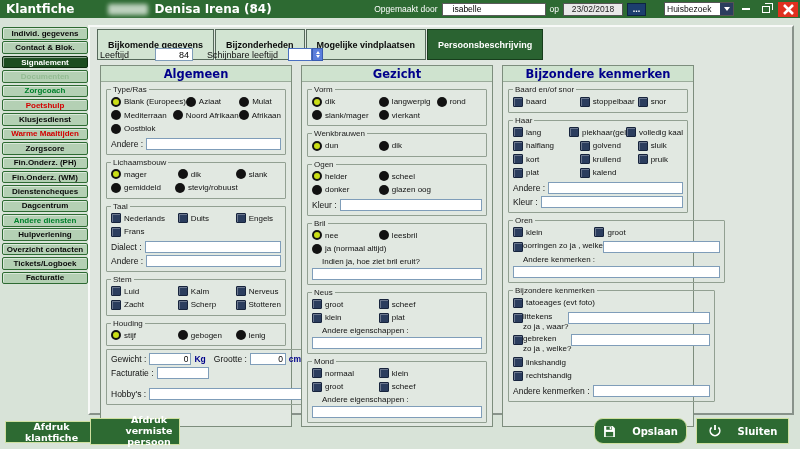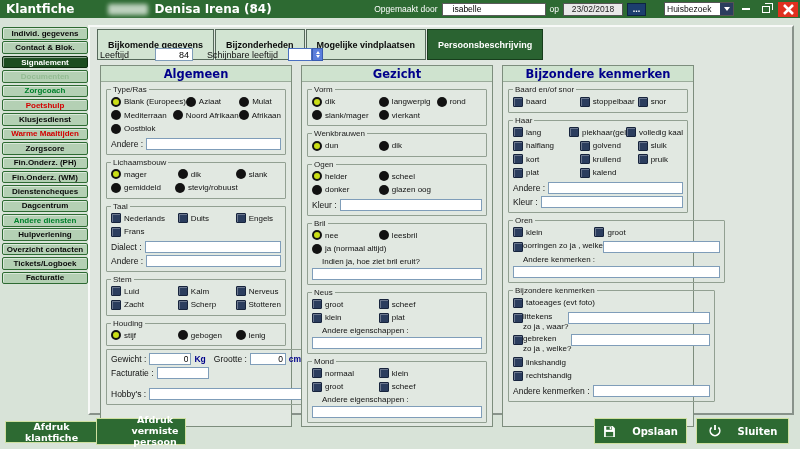--- a/index.html
+++ b/index.html
@@ -90,22 +90,22 @@
   .cf-row .check { align-self:flex-start; margin-top:1px; }
   .cf-labels { display:flex; flex-direction:column; line-height:1.25; white-space:nowrap; }
   .row-gap { height:6px; }
   
   .footer-btn {
     position:absolute; background:#2d6a32; color:#fff; font-weight:bold;
     border:1px solid #cfe0a0; display:flex; align-items:center; justify-content:center;
     text-align:center; cursor:default; font-family:"DejaVu Sans",sans-serif;
   }
   #btn-print-client { left:5px; top:421px; width:93px; height:22px; font-size:9.5px; }
-  #btn-print-missing { left:96px; top:418px; width:90px; height:27px; font-size:9.5px; line-height:1.15;padding-left:28px; }
-  #btn-save { left:594px; top:418px; width:93px; height:26px; font-size:10px; gap:16px; }
+  #btn-print-missing { left:90px; top:418px; width:90px; height:27px; font-size:9.5px; line-height:1.15;padding-left:28px; }
+  #btn-save { left:594px; top:418px; width:93px; height:26px; font-size:10px; gap:16px;border-radius:9px; }
   #btn-close { left:696px; top:418px; width:93px; height:26px; font-size:10px; gap:16px; }
 </style>
 </head>
 <body>
 
 <div class="titlebar">
   <span class="app-title">Klantfiche</span>
   <span class="redacted"></span>
   <span class="client-name">Denisa Irena (84)</span>
   <div class="tb-right">

